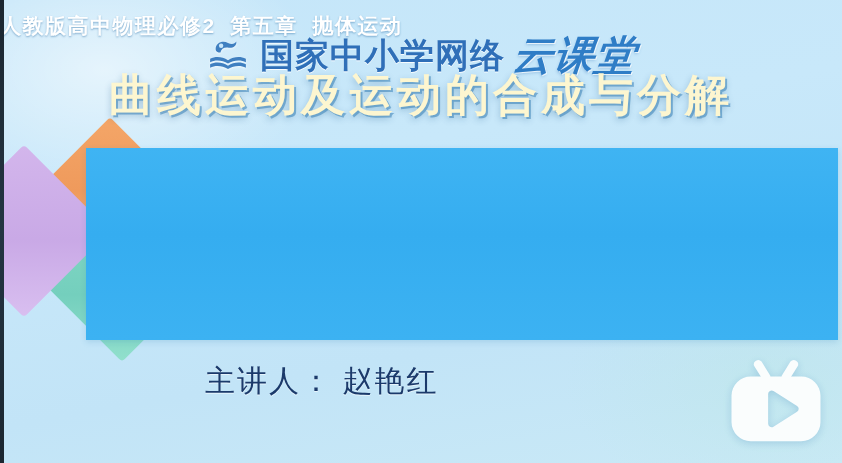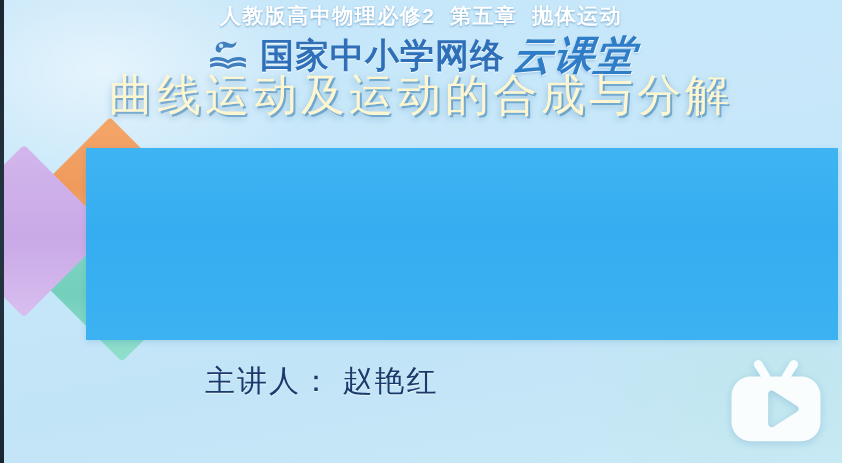--- a/index.html
+++ b/index.html
@@ -116,37 +116,36 @@
     top: 148px;
     height: 192px;
     background: linear-gradient(180deg, #3fb4f3 0%, #35adf0 45%, #3cb2f2 100%);
     z-index: 9;
     box-shadow: 0 2px 6px rgba(40,120,180,.18);
   }
 
   .banner-subtitle {
     position: absolute;
     left: 0; right: 0;
-    top: 2px;
-    text-align: center;
+    top: 12px;
     font-size: 21px;
     font-weight: 700;
     letter-spacing: 1.5px;
     color: #ffffff;
     text-shadow: 0 1px 2px rgba(20,90,150,.45);
     white-space: pre;
     z-index: 14;
   }
   .banner-title {
     position: absolute;
     left: 0; right: 0;
     top: 66px;
     text-align: center;
     font-size: 44px;
-    font-weight: 400;
+    font-weight: 700;
     letter-spacing: 4px;
     color: #fdf6d0;
     text-shadow: 2px 2px 0 rgba(30,110,170,.45),
                  0 3px 7px rgba(20,80,130,.30);
     white-space: pre;
     z-index: 14;
   }
 
   
   .presenter-block {

